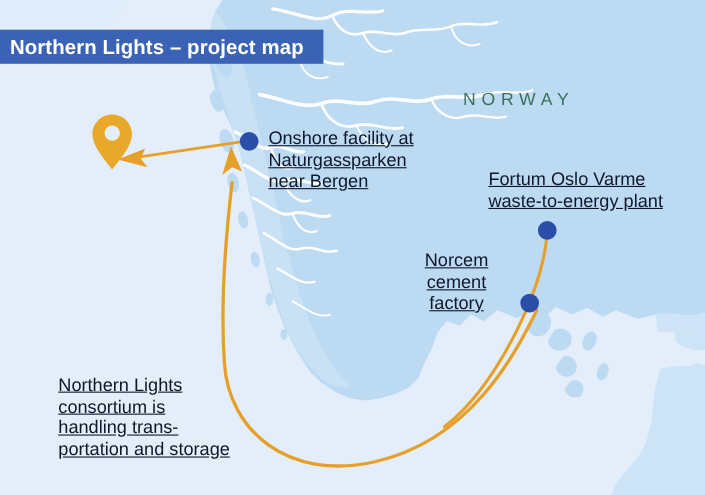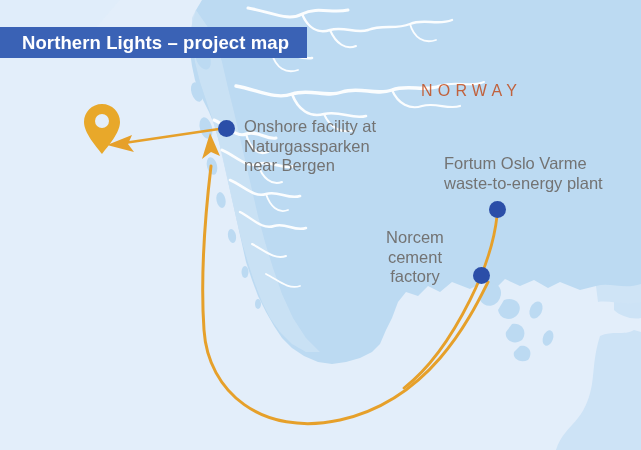--- a/index.html
+++ b/index.html
@@ -31,54 +31,55 @@
     height: 450px;
     display: block;
   }
 
   
   .title-banner {
     position: absolute;
     left: 0;
     top: 27px;
     height: 31px;
-    padding: 0 18px 0 22px;
+    padding: 0 18px 0 9px;
     background: #3a62b5;
     color: #ffffff;
     font-size: 18.5px;
     font-weight: 700;
     letter-spacing: 0.1px;
     line-height: 31px;
     white-space: nowrap;
     z-index: 6;
   }
 
   
   .country-label {
     position: absolute;
     left: 421px;
     top: 82px;
-    color: #c2410c;
+    color: #14532d;
     opacity: 0.78;
     font-size: 16px;
     letter-spacing: 5.2px;
     font-weight: 400;
     white-space: nowrap;
     z-index: 3;
   }
 
   
   .annot {
     position: absolute;
-    color: #737373;
+    color: #0f172a;
     font-size: 16.5px;
     font-weight: 400;
     line-height: 19.5px;
     z-index: 5;
     white-space: pre-line;
+    text-decoration: underline;
   }
   .annot.right-align { text-align: center; }
 
   #annot-offshore {
     left: 30px;
     top: 159px;
     width: 190px;
   }
   #annot-onshore {
     left: 244px;
@@ -239,14 +240,18 @@
 Naturgassparken
 near Bergen</div>
 
   <div class="annot" id="annot-fortum">Fortum Oslo Varme
 waste-to-energy plant</div>
 
   <div class="annot right-align" id="annot-norcem">Norcem
 cement
 factory</div>
 
+  <div class="annot" id="annot-consortium">Northern Lights
+consortium is
+handling trans-
+portation and storage</div>
 
 </div>
 
 </body></html>

